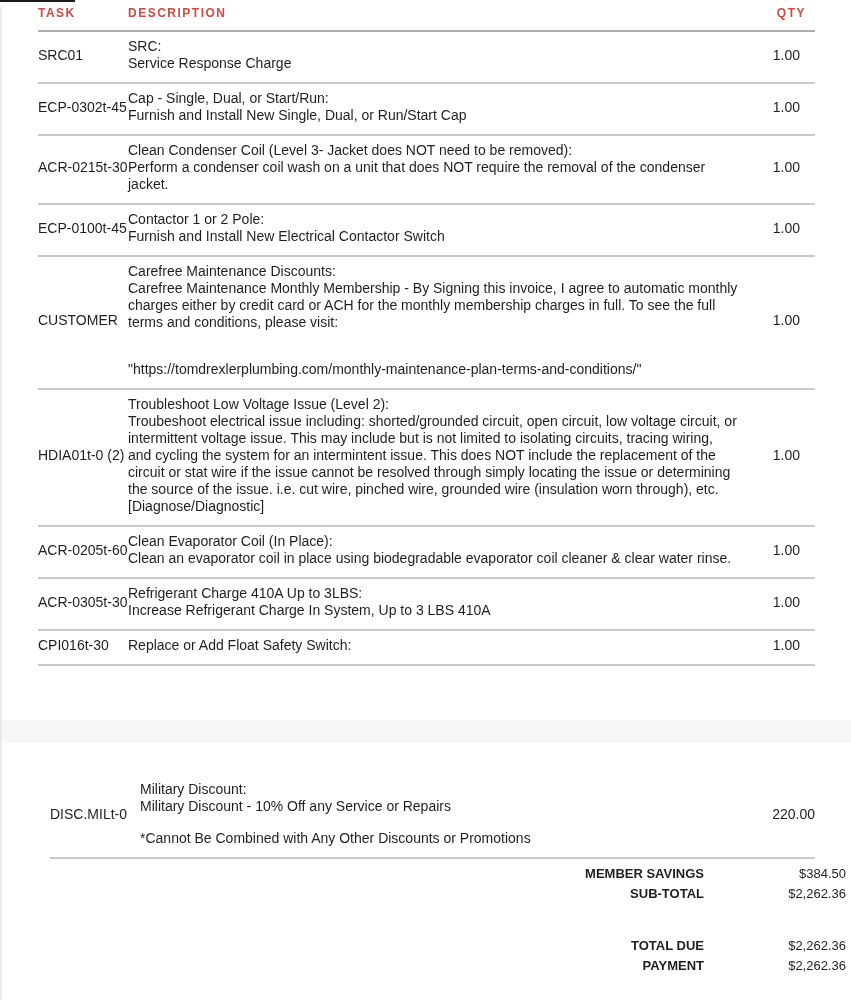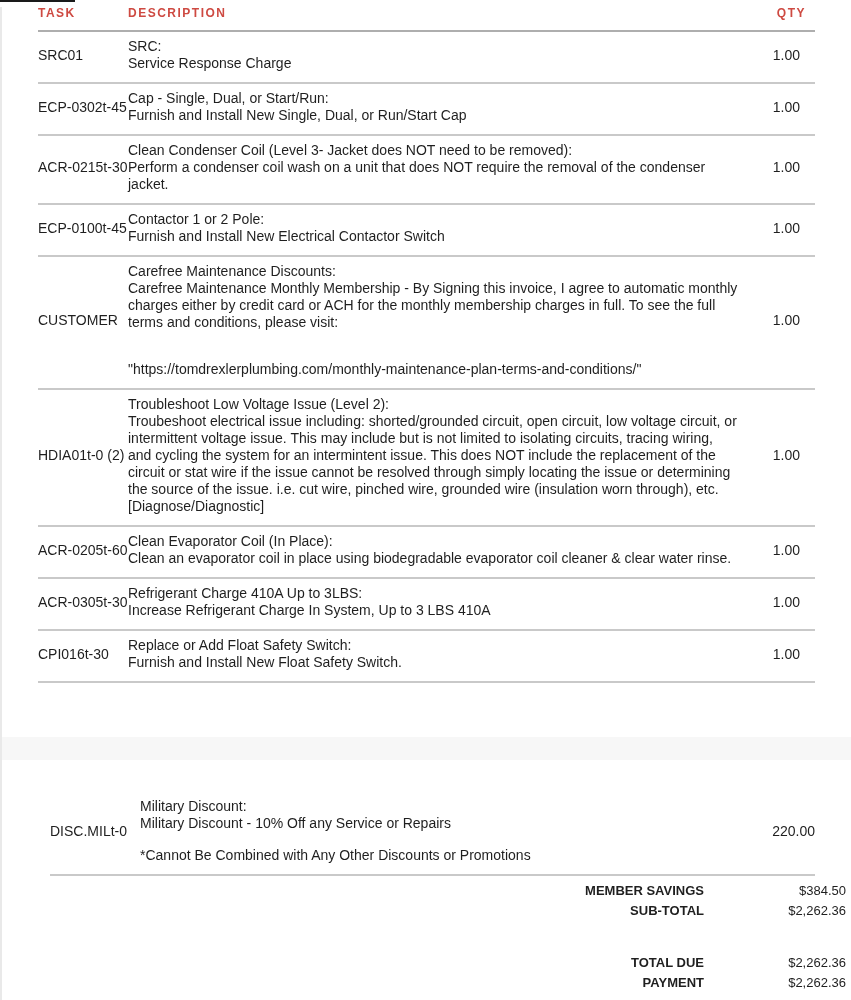--- a/index.html
+++ b/index.html
@@ -176,21 +176,20 @@
       <div class="para title">Refrigerant Charge 410A Up to 3LBS:</div>
     <div class="para">Increase Refrigerant Charge In System, Up to 3 LBS 410A</div>
           </div>
     <div class="cell qty">1.00</div>
   </div>
 
   <div class="item-row">
     <div class="cell task">CPI016t-30</div>
     <div class="cell desc">
       <div class="para title">Replace or Add Float Safety Switch:</div>
-    <div class="para">Furnish and Install New Float Safety Switch.</div>
           </div>
     <div class="cell qty">1.00</div>
   </div>
 </div>
   </div>
 
   <div class="band"></div>
 
   <div class="content discount-table">
     <div id="discount-rows">

